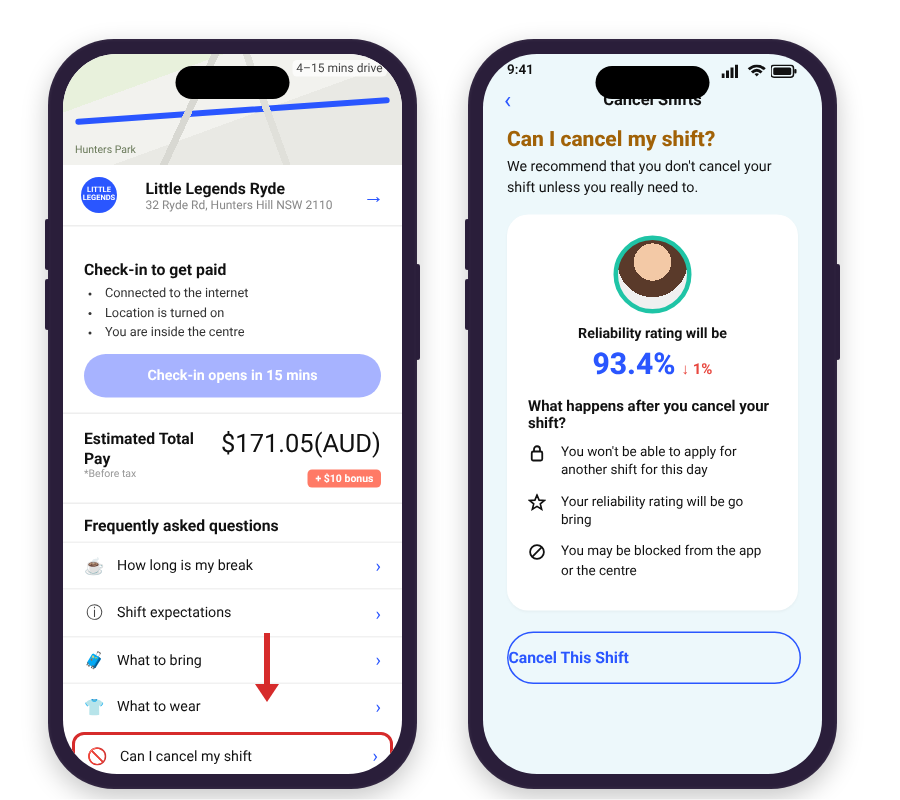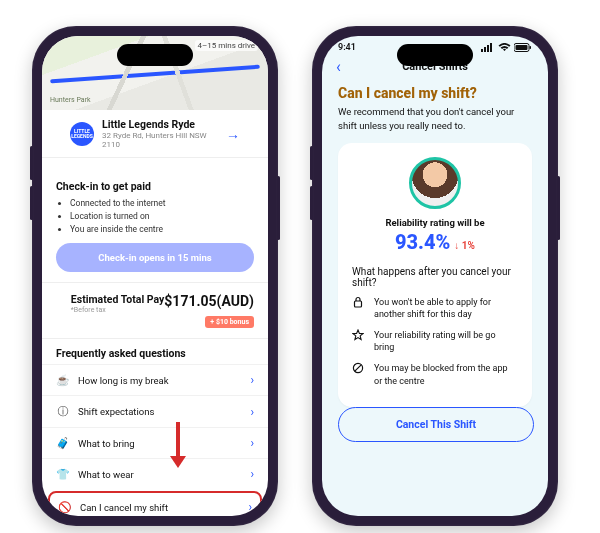--- a/index.html
+++ b/index.html
@@ -10,33 +10,33 @@
 .phone .btn-l2{position:absolute;left:-2px;top:160px;width:3px;height:34px;background:#2a1e3a;border-radius:2px}
 .screen{width:100%;height:100%;background:#fff;border-radius:36px;overflow:hidden;position:relative;display:flex;flex-direction:column}
 .notch{position:absolute;top:8px;left:50%;transform:translateX(-50%);width:76px;height:22px;background:#000;border-radius:14px;z-index:50}
 .map{height:74px;background:linear-gradient(160deg,#e8f1dc 0 25%,#f2f2ee 25% 55%,#e9e9e4 55% 100%);position:relative;flex:none}
 .map::after{content:"";position:absolute;inset:0;background:
  linear-gradient(115deg,transparent 38%,#d8d8d2 38% 40%,transparent 40%),
  linear-gradient(70deg,transparent 58%,#e0e0da 58% 60%,transparent 60%)}
 .map .route{position:absolute;left:8px;right:8px;top:36px;height:4px;background:#2a56ff;border-radius:2px;transform:rotate(-4deg)}
 .drive{position:absolute;top:4px;right:10px;font-size:8px;color:#444;background:rgba(255,255,255,.7);padding:1px 3px;border-radius:3px}
 .parkname{position:absolute;bottom:6px;left:8px;font-size:7px;color:#6a7a5a}
-.place-row{display:flex;align-items:center;gap:8px;padding:8px 28px;border-bottom:1px solid #eee;flex:none}
+.place-row{display:flex;align-items:center;gap:19px;padding:8px 12px;border-bottom:1px solid #eee;flex:none}
 .place-logo{width:24px;height:24px;border-radius:50%;background:#2a56ff;color:#fff;font-size:5px;display:flex;align-items:center;justify-content:center;text-align:center;line-height:1;font-weight:700;flex:none}
 .place-name{font-size:10.5px;font-weight:700;color:#111}
 .place-addr{font-size:8px;color:#888}
 .arrow-right{color:#2a56ff;font-size:14px;margin-left:auto}
 .section{padding:10px 14px;border-bottom:1px solid #eee;flex:none}
 .section h4{margin:12px 0 4px;font-size:10.5px;font-weight:700;color:#111}
 .bullets{margin:0;padding-left:14px;font-size:8.5px;color:#333;line-height:1.5}
 .checkin-btn{margin-top:8px;width:100%;background:#a7b3ff;color:#fff;border:none;border-radius:18px;font-size:9.5px;font-weight:700;padding:9px 0;text-align:center}
 .pay-row{display:flex;align-items:flex-start;justify-content:flex-end}
 .pay-left{font-size:10.5px;font-weight:700;color:#111}
 .pay-note{font-size:7px;color:#999;font-weight:400}
-.pay-amt{font-size:14px;font-weight:700;color:#111;text-align:right}
+.pay-amt{font-size:17px;font-weight:400;color:#111;text-align:right}
 .bonus{display:inline-block;background:#ff7a66;color:#fff;font-size:7px;font-weight:700;border-radius:3px;padding:2px 5px;margin-top:2px}
 .faq-title{font-size:10.5px;font-weight:700;color:#111;padding:8px 14px 4px}
 .faq{flex:1;overflow:hidden}
 .faq-item{display:flex;align-items:center;gap:8px;padding:8px 14px;border-top:1px solid #f1f1f1;font-size:9.5px;color:#111}
 .faq-item .ico{width:14px;text-align:center;color:#444;font-size:11px}
 .faq-item .chev{margin-left:auto;color:#2a56ff;font-size:12px}
 .faq-item.highlight{border:2px solid #d62b2b;border-radius:8px;margin:2px 6px 6px;padding:7px 8px}
 .red-arrow{position:absolute;left:128px;bottom:48px;z-index:40;display:flex;flex-direction:column;align-items:center;color:#d62b2b}
 .red-arrow .shaft{width:4px;height:34px;background:#d62b2b}
 .red-arrow .head{width:0;height:0;border-left:8px solid transparent;border-right:8px solid transparent;border-top:12px solid #d62b2b}
@@ -49,24 +49,24 @@
 .navbar .back{position:absolute;left:14px;color:#2a56ff;font-size:16px}
 .navbar .title{font-size:11px;font-weight:700;color:#111}
 .body2{padding:0 16px 12px;flex:1;overflow:hidden;display:flex;flex-direction:column}
 .q{font-size:14px;font-weight:800;color:#a16207;margin:2px 0 4px}
 .sub{font-size:9.5px;color:#111;line-height:1.45;margin-bottom:10px}
 .card{background:#fff;border-radius:14px;padding:14px 14px 12px;box-shadow:0 1px 2px rgba(0,0,0,.04)}
 .avatar{width:46px;height:46px;border-radius:50%;margin:0 auto 8px;border:3px solid #1fc4a6;background:radial-gradient(circle at 50% 32%,#f3c9a6 0 32%,#5a3a2a 32% 60%,#f0f0f0 60%);}
 .rlabel{text-align:center;font-size:9.5px;font-weight:700;color:#111}
 .rnum{text-align:center;font-size:20px;font-weight:800;color:#2a56ff;margin-top:2px}
 .rdelta{font-size:10px;font-weight:700;color:#e8473f;margin-left:4px}
-.what{font-size:10px;font-weight:400;color:#111;margin:12px 0 8px}
+.what{font-size:10px;font-weight:700;color:#111;margin:12px 0 8px}
 .cons{display:flex;gap:8px;font-size:9px;color:#111;line-height:1.4;margin-bottom:8px}
 .cons .ci{width:14px;text-align:center;color:#111;font-size:11px;flex:none}
-.cancel-btn{width:100%;border:1.5px solid #2a56ff;background:transparent;color:#2a56ff;font-weight:700;font-size:10.5px;padding:10px 0;border-radius:22px;text-align:center}
+.cancel-btn{margin-top:14px;width:100%;border:1.5px solid #2a56ff;background:transparent;color:#2a56ff;font-weight:700;font-size:10.5px;padding:10px 0;border-radius:22px;text-align:left}
 svg{display:block}
 </style>
 </head>
 <body>
 
 <div class="stage">
 
 <div class="phone">
  <div class="btn-r"></div>
       <div class="btn-l1"></div>

